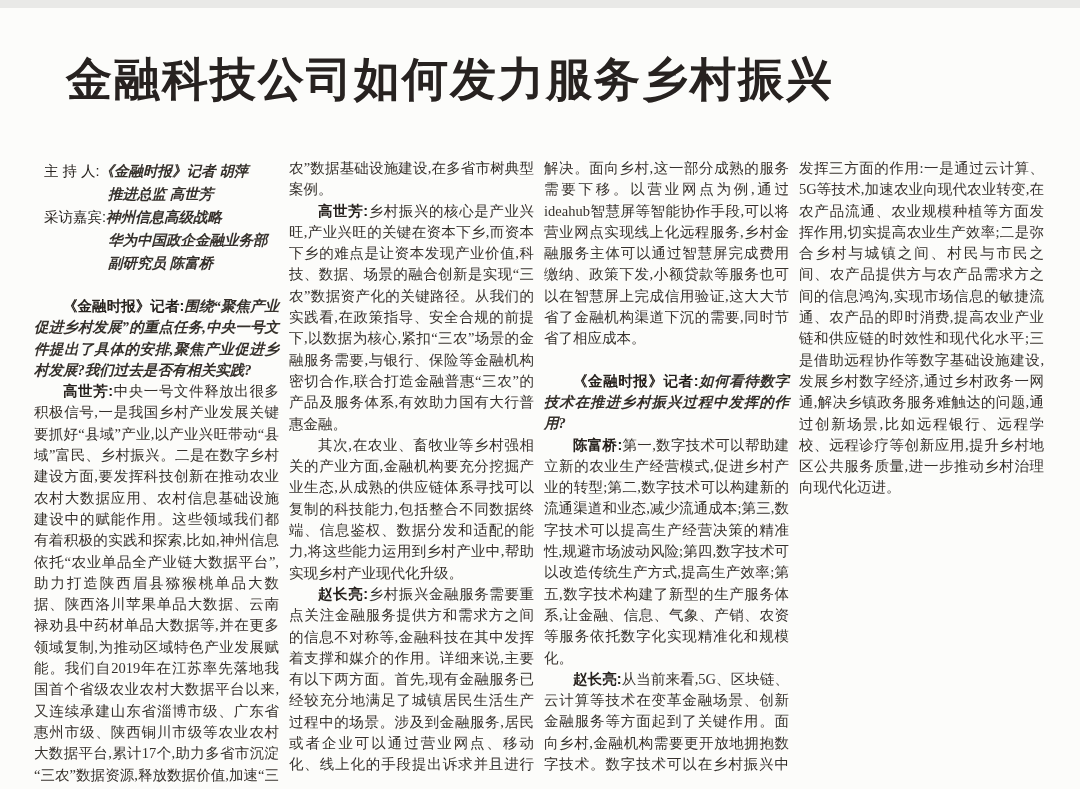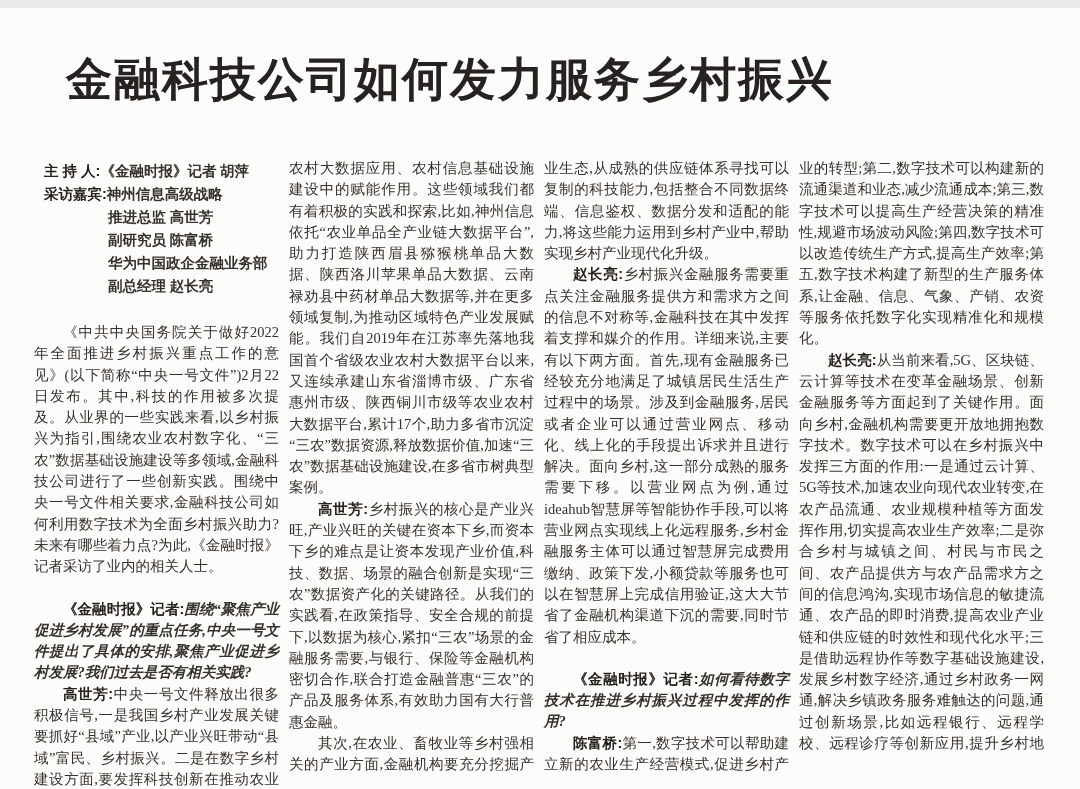--- a/index.html
+++ b/index.html
@@ -45,26 +45,26 @@
   
   .meta-block{margin:2px 0 0 10px;}
   .meta-line{
     line-height:23px;
     text-align:left;
     font-weight:600;
     white-space:nowrap;
   }
   .k-meta-cont{padding-left:64px;}
   .meta-label{
-    font-weight:bold;
+    font-weight:normal;
     font-style:normal;
     color:var(--label-ink);
     font-family:"Liberation Sans", sans-serif;
   }
-  .meta-text{text-align:right;}
+  .meta-text{font-style:italic;text-align:right;}
   
   .para{
     text-indent:2em;
     text-align:justify;
   }
   .k-lead{margin-top:24px;}
   .k-question{margin-top:21px;}
   .p-label{
     font-weight:bold;
     font-style:normal;
@@ -82,35 +82,33 @@
 <div class="page">
 
   <h1 class="headline">金融科技公司如何发力服务乡村振兴</h1>
 
   <div class="body-flow">
 
     <div class="meta-block">
 
         <p class="meta-line k-meta-head"><span class="meta-label">主 持 人:</span><span class="meta-text">《金融时报》记者 胡萍</span></p>
 
+        <p class="meta-line k-meta-cont"><span class="meta-label"></span><span class="meta-text">推进总监 高世芳</span></p>
+
         <p class="meta-line k-meta-head"><span class="meta-label">采访嘉宾:</span><span class="meta-text">神州信息高级战略</span></p>
 
-        <p class="meta-line k-meta-cont"><span class="meta-label"></span><span class="meta-text">推进总监 高世芳</span></p>
 
+        <p class="meta-line k-meta-cont"><span class="meta-label"></span><span class="meta-text">华为中国政企金融业务部</span></p>
 
         <p class="meta-line k-meta-cont"><span class="meta-label"></span><span class="meta-text">副研究员 陈富桥</span></p>
 
-        <p class="meta-line k-meta-cont"><span class="meta-label"></span><span class="meta-text">华为中国政企金融业务部</span></p>
-
-        <p class="meta-line k-meta-cont"><span class="meta-label"></span><span class="meta-text">副总经理 赵长亮</span></p>
       </div>
 
     <div>
 
-        <p class="para k-lead"><span class="p-label"></span><span class="p-text">《中共中央国务院关于做好2022年全面推进乡村振兴重点工作的意见》(以下简称“中央一号文件”)2月22日发布。其中,科技的作用被多次提及。从业界的一些实践来看,以乡村振兴为指引,围绕农业农村数字化、“三农”数据基础设施建设等多领域,金融科技公司进行了一些创新实践。围绕中央一号文件相关要求,金融科技公司如何利用数字技术为全面乡村振兴助力?未来有哪些着力点?为此,《金融时报》记者采访了业内的相关人士。</span></p>
 
         <p class="para k-question"><span class="p-label">《金融时报》记者:</span><span class="p-text">围绕“聚焦产业促进乡村发展”的重点任务,中央一号文件提出了具体的安排,聚焦产业促进乡村发展?我们过去是否有相关实践?</span></p>
 
         <p class="para k-answer"><span class="p-label">高世芳:</span><span class="p-text">中央一号文件释放出很多积极信号,一是我国乡村产业发展关键要抓好“县域”产业,以产业兴旺带动“县域”富民、乡村振兴。二是在数字乡村建设方面,要发挥科技创新在推动农业农村大数据应用、农村信息基础设施建设中的赋能作用。这些领域我们都有着积极的实践和探索,比如,神州信息依托“农业单品全产业链大数据平台”,助力打造陕西眉县猕猴桃单品大数据、陕西洛川苹果单品大数据、云南禄劝县中药材单品大数据等,并在更多领域复制,为推动区域特色产业发展赋能。我们自2019年在江苏率先落地我国首个省级农业农村大数据平台以来,又连续承建山东省淄博市级、广东省惠州市级、陕西铜川市级等农业农村大数据平台,累计17个,助力多省市沉淀“三农”数据资源,释放数据价值,加速“三农”数据基础设施建设,在多省市树典型案例。</span></p>
 
 
         <p class="para k-answer"><span class="p-label">高世芳:</span><span class="p-text">乡村振兴的核心是产业兴旺,产业兴旺的关键在资本下乡,而资本下乡的难点是让资本发现产业价值,科技、数据、场景的融合创新是实现“三农”数据资产化的关键路径。从我们的实践看,在政策指导、安全合规的前提下,以数据为核心,紧扣“三农”场景的金融服务需要,与银行、保险等金融机构密切合作,联合打造金融普惠“三农”的产品及服务体系,有效助力国有大行普惠金融。</span></p>
 
         <p class="para k-plain"><span class="p-label"></span><span class="p-text">其次,在农业、畜牧业等乡村强相关的产业方面,金融机构要充分挖掘产业生态,从成熟的供应链体系寻找可以复制的科技能力,包括整合不同数据终端、信息鉴权、数据分发和适配的能力,将这些能力运用到乡村产业中,帮助实现乡村产业现代化升级。</span></p>
 

